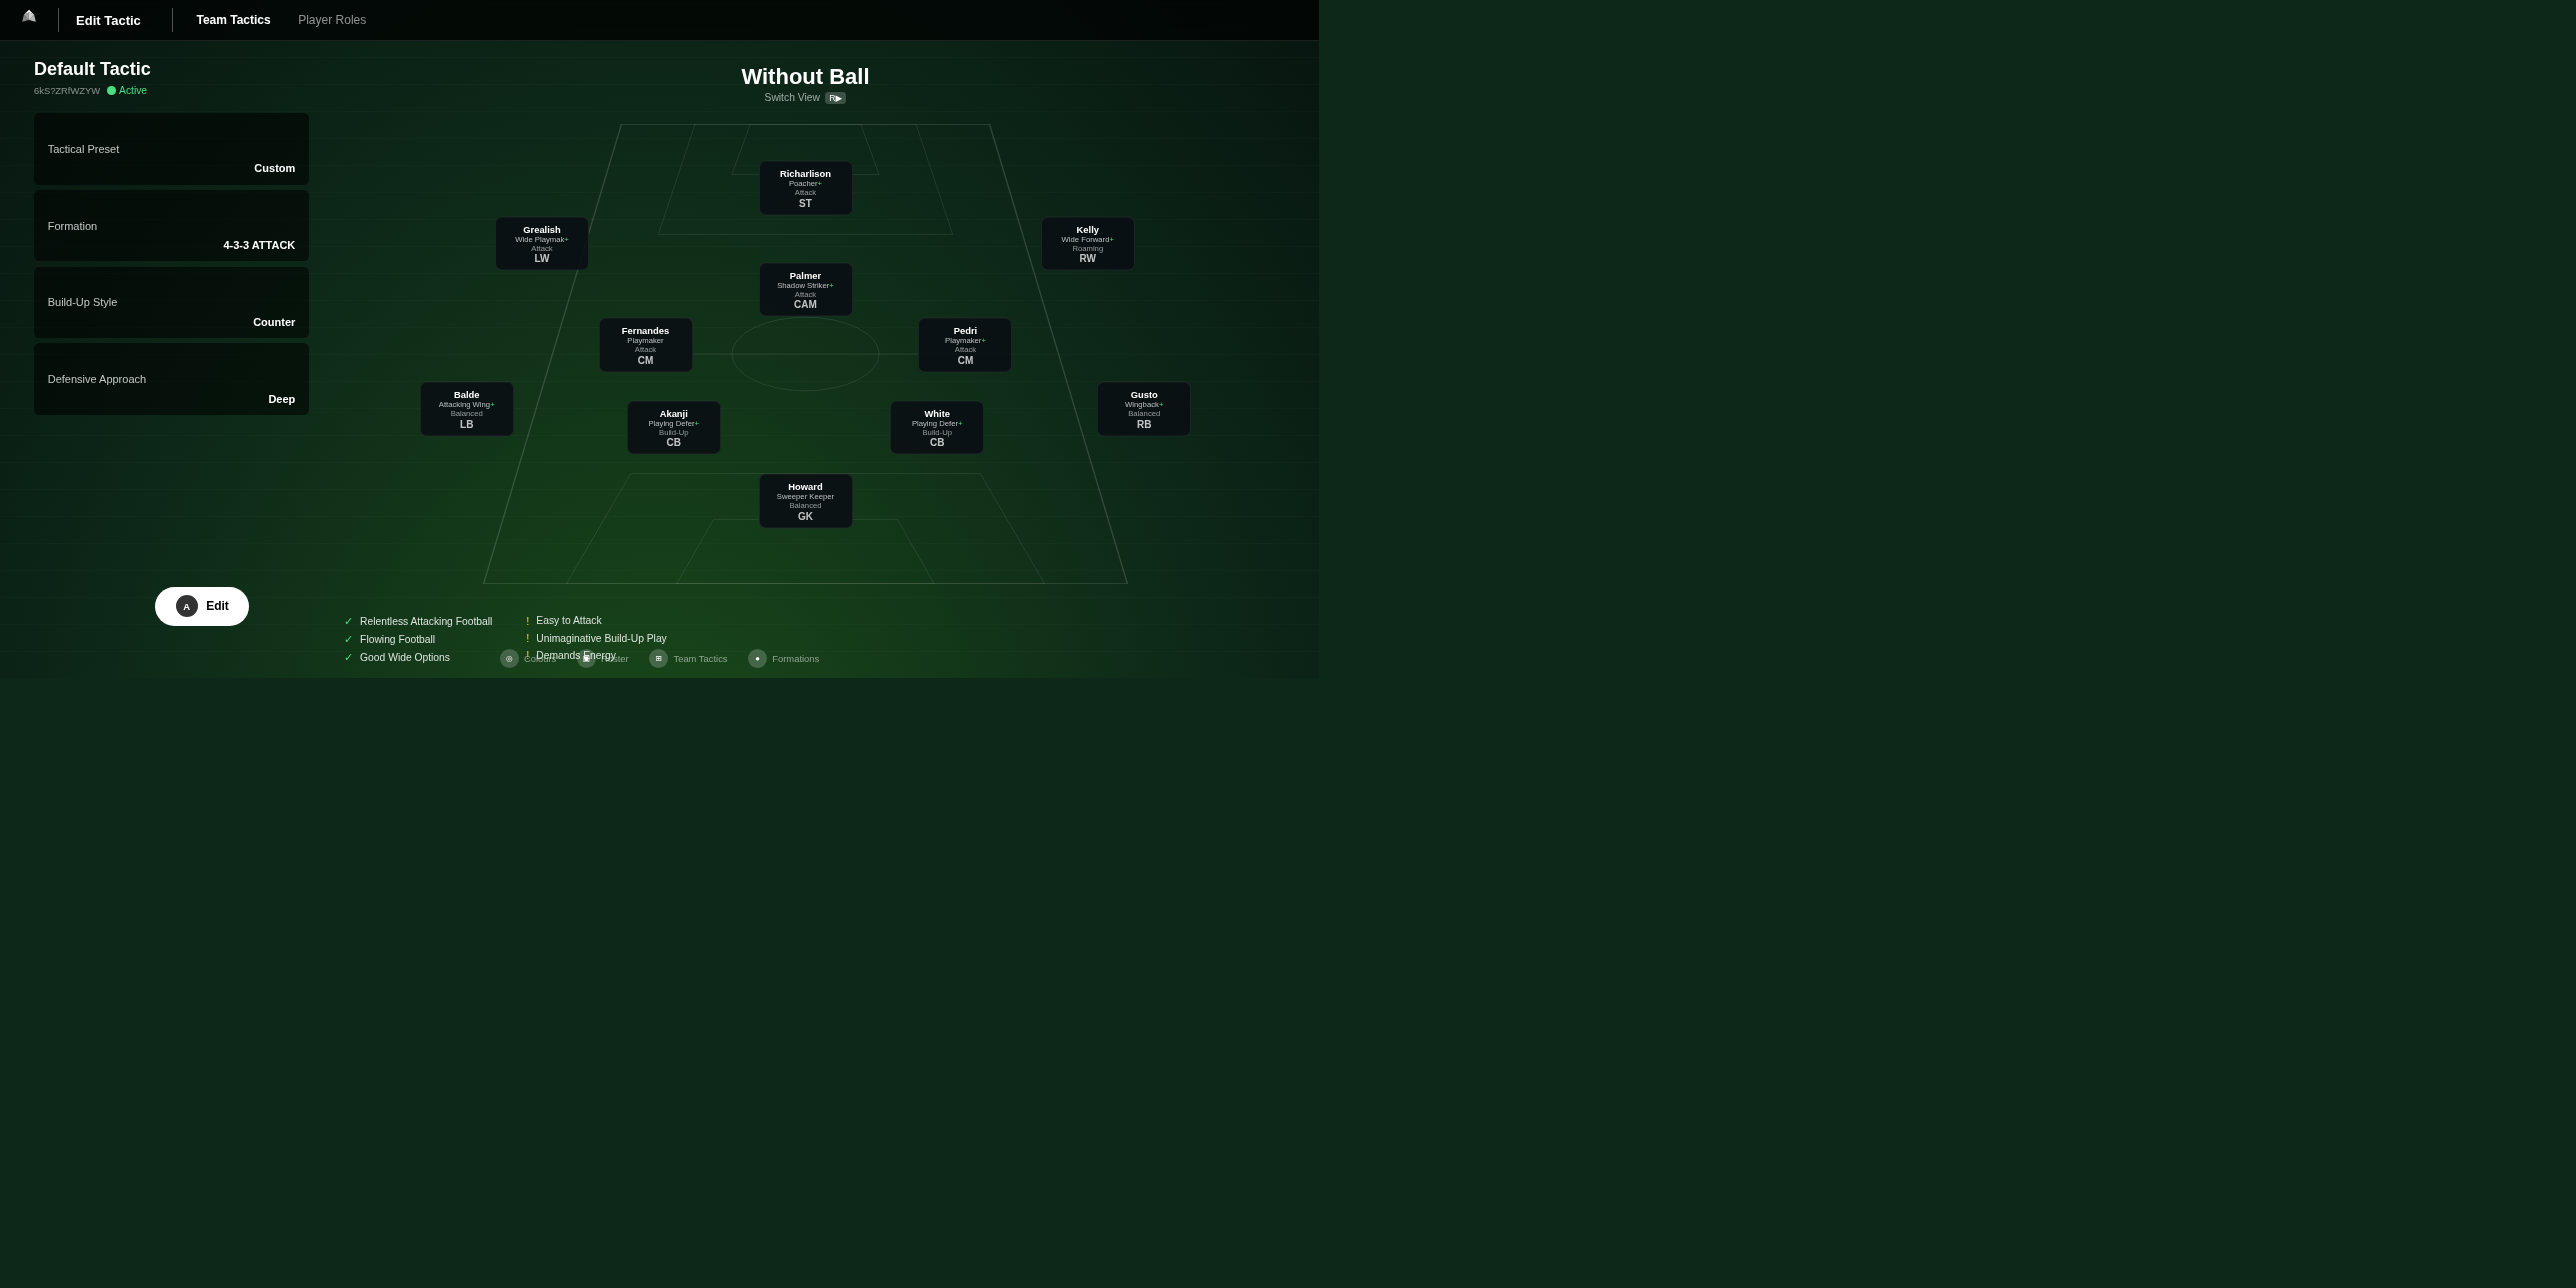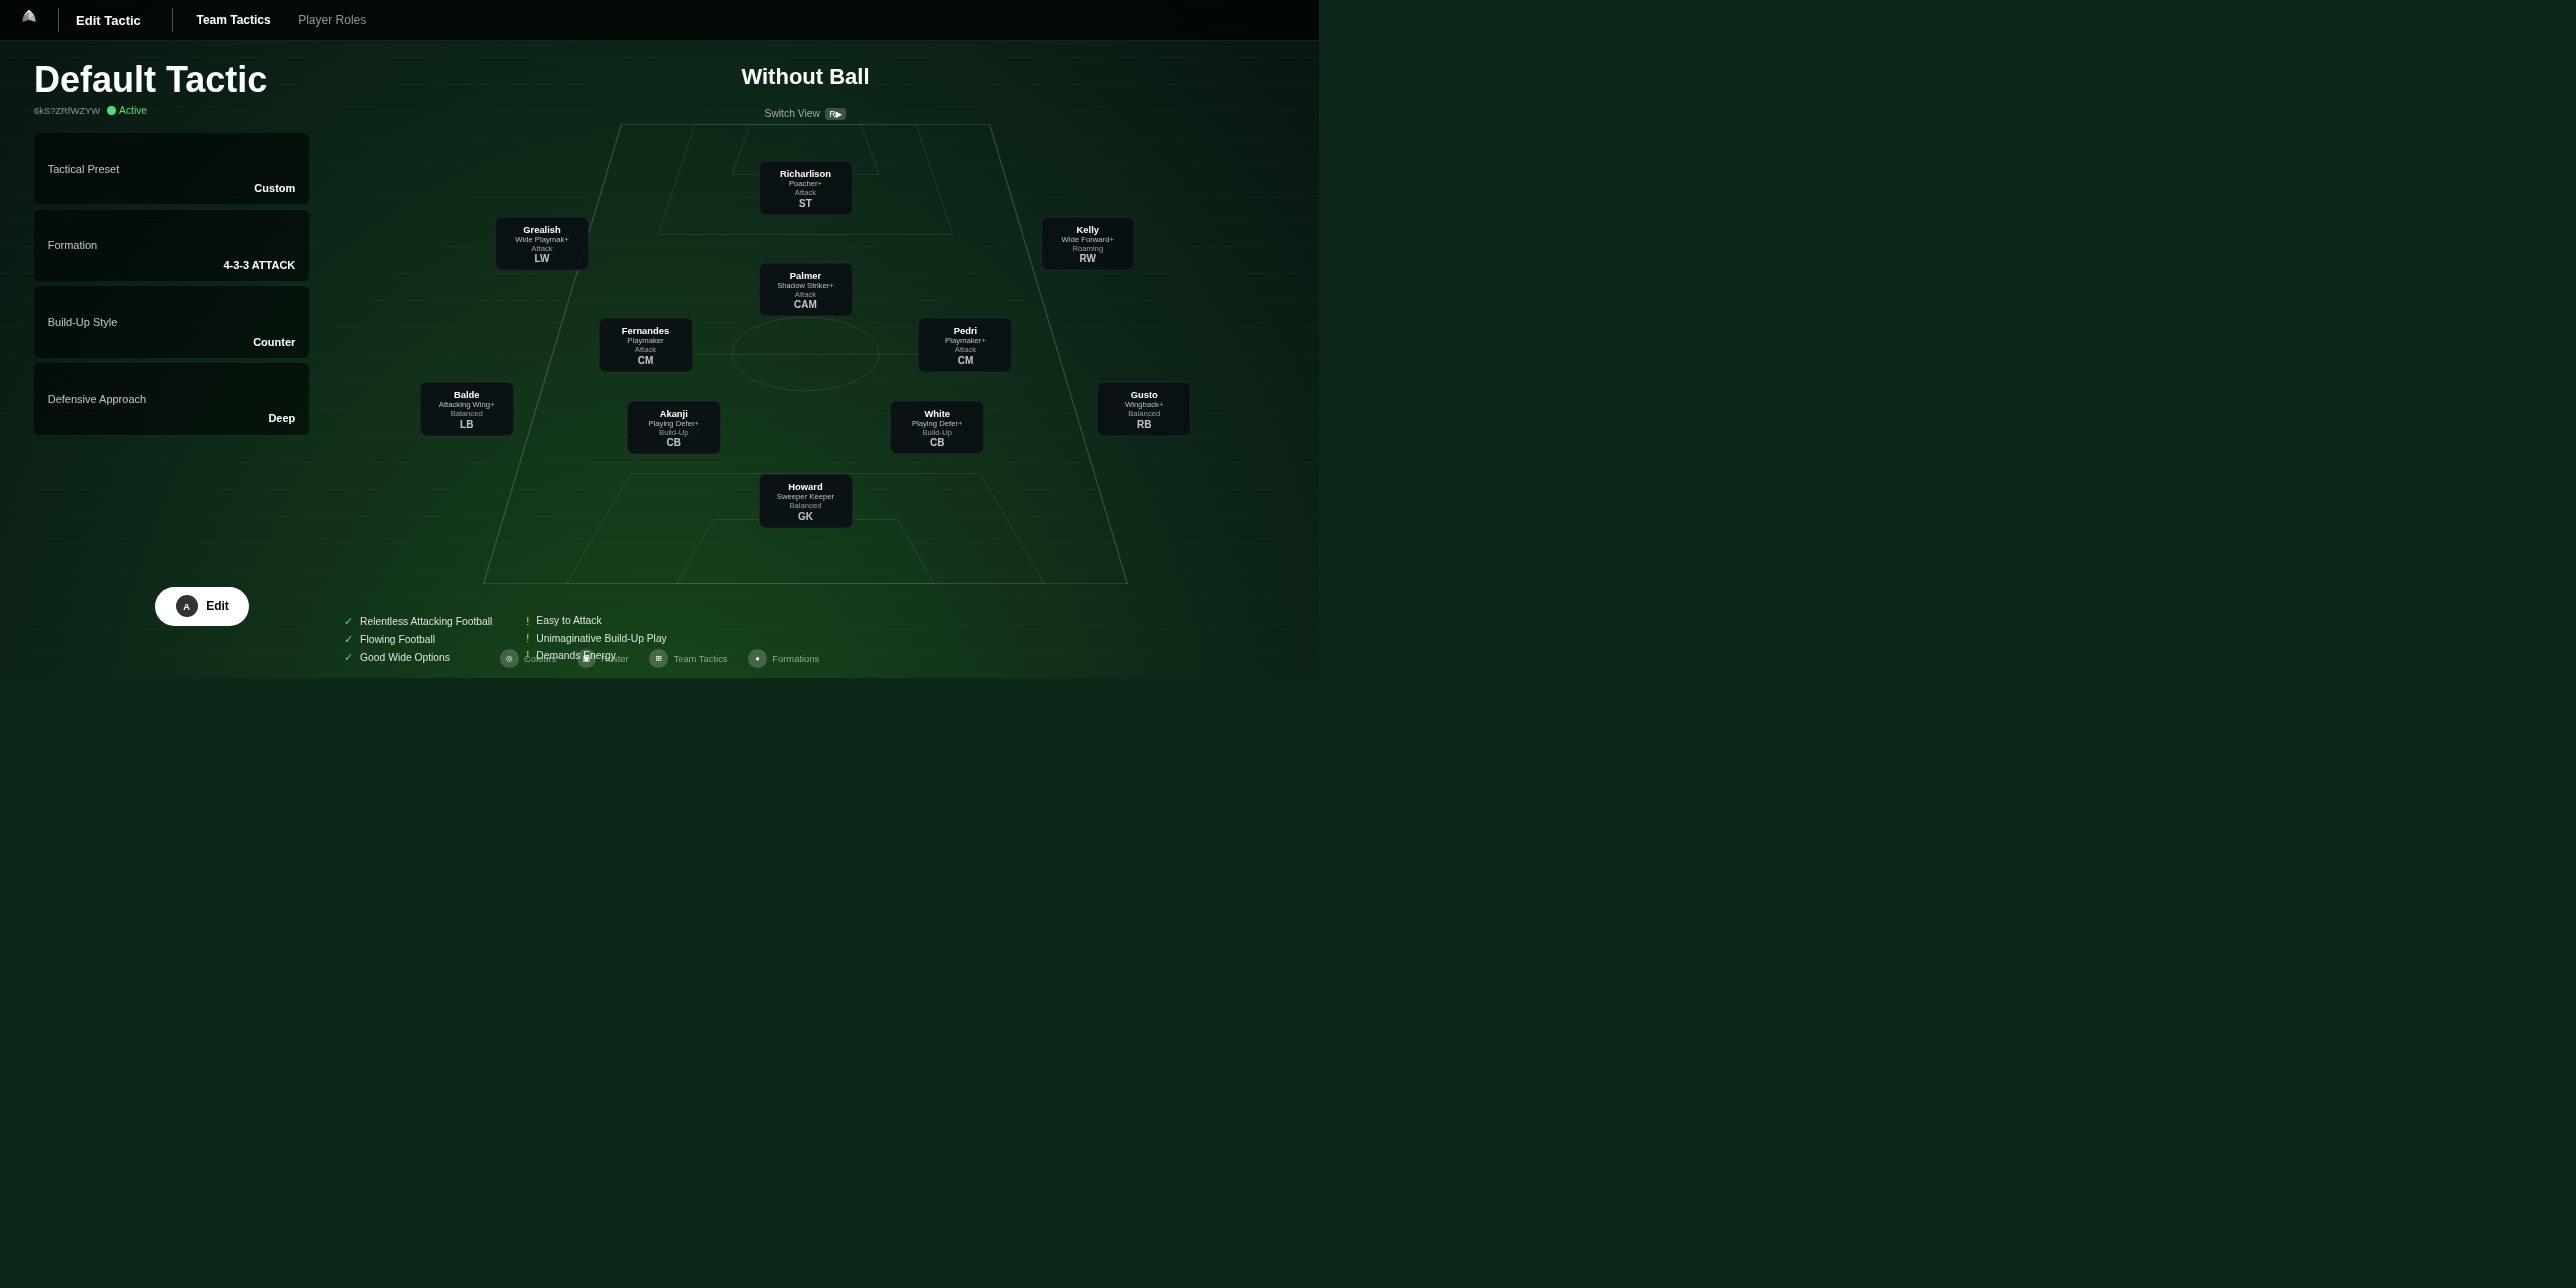--- a/index.html
+++ b/index.html
@@ -83,21 +83,21 @@
     
     .left-panel {
       position: absolute;
       top: 60px;
       left: 34px;
       z-index: 10;
       width: 275px;
     }
     .tactic-title {
       color: #fff;
-      font-size: 36px;
+      font-size: 18px;
       font-weight: 900;
       line-height: 1.1;
     }
     .tactic-subtitle {
       display: flex;
       align-items: center;
       gap: 6.9px;
       margin-top: 5.2px;
       margin-bottom: 17px;
     }
@@ -216,21 +216,21 @@
     .wb-title {
       color: #fff;
       font-size: 22px;
       font-weight: 700;
     }
     .wb-switch {
       display: flex;
       align-items: center;
       justify-content: center;
       gap: 5.2px;
-      margin-top: 18px;
+      margin-top: 2px;
       color: rgba(255,255,255,0.6);
       font-size: 10.3px;
     }
     .wb-r-badge {
       background: rgba(255,255,255,0.2);
       border-radius: 3.4px;
       padding: 0.9px 4.3px;
       font-size: 8.6px;
       color: #fff;
     }

